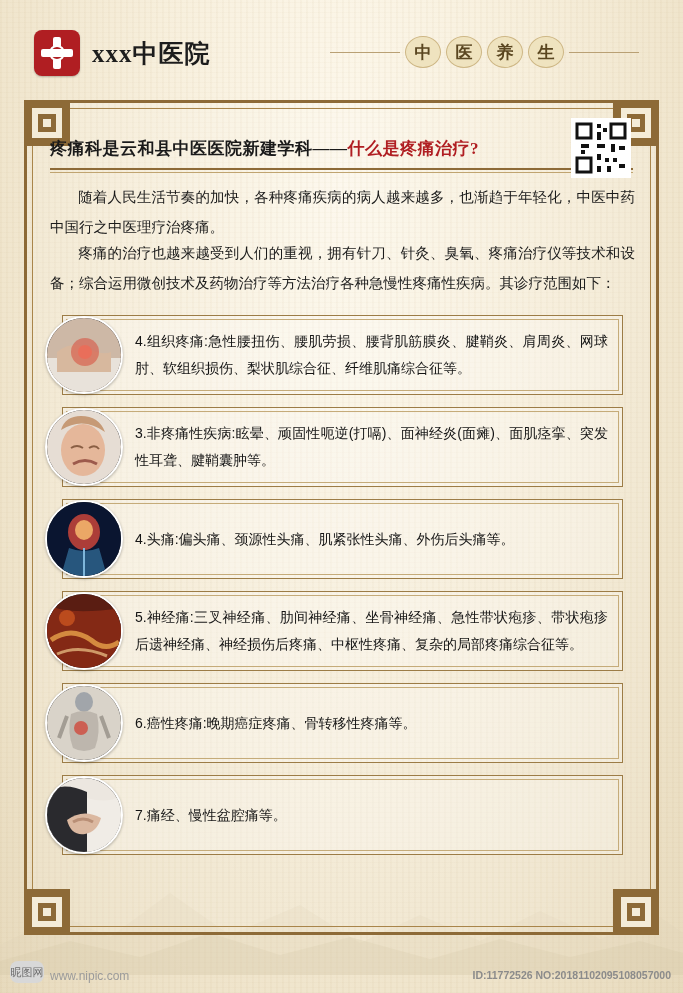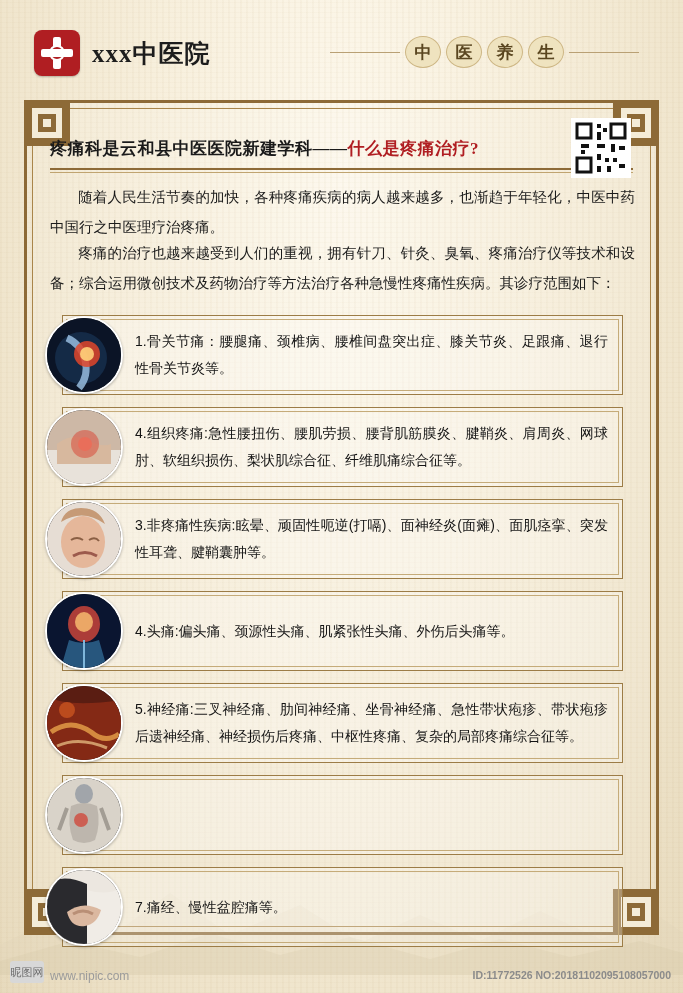--- a/index.html
+++ b/index.html
@@ -121,21 +121,21 @@
     font-size:14px;line-height:27px;color:#141414;text-align:justify;
   }
 
   
   .footer{position:absolute;left:0;right:0;bottom:0;height:56px;}
   .watermark{
     position:absolute;left:10px;bottom:10px;display:flex;align-items:flex-end;gap:6px;
     color:#9b9b9b;font-size:12px;
   }
   .wm-logo{
-    width:34px;height:22px;background:#d8d8d8;border-radius:3px;color:#6f6f6f;
+    width:34px;height:22px;background:#d8d8d8;border-radius:8px;color:#6f6f6f;
     font-size:11px;display:flex;align-items:center;justify-content:center;
   }
   .footer-id{
     position:absolute;right:12px;bottom:12px;
     font-size:10.5px;color:#8b8b8b;font-weight:bold;
   }
 </style>
 </head>
 <body>
 
@@ -218,33 +218,20 @@
 
   <div class="para p1">
     <span class="indent"></span><span>随着人民生活节奏的加快，各种疼痛疾病的病人越来越多，也渐趋于年轻化，中医中药中国行之中医理疗治疼痛。</span>
   </div>
   <div class="para p2">
     <span class="indent"></span><span>疼痛的治疗也越来越受到人们的重视，拥有针刀、针灸、臭氧、疼痛治疗仪等技术和设备；综合运用微创技术及药物治疗等方法治疗各种急慢性疼痛性疾病。其诊疗范围如下：</span>
   </div>
 
   <div class="items">
 
-    <div class="item">
-      <div class="item-inner-border"></div>
-      <div class="thumb">
-        <svg viewBox="0 0 74 74" width="74" height="74">
-          <rect width="74" height="74" fill="#0b1426"></rect>
-          <circle cx="34" cy="40" r="26" fill="#16304f" opacity=".8"></circle>
-          <path d="M20,20 q14,6 18,22 q4,16 -6,28" stroke="#9fc6e8" stroke-width="7" fill="none" opacity=".8"></path>
-          <circle cx="40" cy="36" r="13" fill="#e0452a" opacity=".85"></circle>
-          <circle cx="40" cy="36" r="7" fill="#ffd27a" opacity=".9"></circle>
-        </svg>
-      </div>
-      <div class="item-text">1.骨关节痛：腰腿痛、颈椎病、腰椎间盘突出症、膝关节炎、足跟痛、退行性骨关节炎等。</div>
-    </div>
 
     <div class="item">
       <div class="item-inner-border"></div>
       <div class="thumb">
         <svg viewBox="0 0 74 74" width="74" height="74">
           <rect width="74" height="74" fill="#cdb8a6"></rect>
           <rect y="40" width="74" height="34" fill="#e8e2da"></rect>
           <path d="M10,34 q16,-12 30,-4 q16,8 24,4 l0,20 l-54,0 z" fill="#d7b89e"></path>
           <circle cx="38" cy="34" r="14" fill="#d94a3a" opacity=".55"></circle>
           <circle cx="38" cy="34" r="7" fill="#ef6a55" opacity=".75"></circle>
@@ -300,20 +287,21 @@
       <div class="item-inner-border"></div>
       <div class="thumb">
         <svg viewBox="0 0 74 74" width="74" height="74">
           <rect width="74" height="74" fill="#d9d3c9"></rect>
           <ellipse cx="37" cy="16" rx="9" ry="10" fill="#9aa0a6" opacity=".9"></ellipse>
           <path d="M24,28 q13,-6 26,0 q4,18 -2,34 q-11,6 -22,0 q-6,-16 -2,-34z" fill="#b9b3aa" opacity=".9"></path>
           <circle cx="34" cy="42" r="7" fill="#cf4a3c" opacity=".8"></circle>
           <path d="M20,30 l-8,22 M54,30 l8,22" stroke="#a39d94" stroke-width="4"></path>
         </svg>
       </div>
+      <div class="item-text">6.癌性疼痛:晚期癌症疼痛、骨转移性疼痛等。</div>
     </div>
 
     <div class="item">
       <div class="item-inner-border"></div>
       <div class="thumb">
         <svg viewBox="0 0 74 74" width="74" height="74">
           <rect width="74" height="74" fill="#ece7e0"></rect>
           <path d="M0,12 q20,-8 40,2 l0,60 l-40,0z" fill="#2a2a2e"></path>
           <path d="M40,20 q20,6 34,-2 l0,56 l-34,0z" fill="#f0ece6"></path>
           <path d="M20,42 q16,-12 34,-2 q-4,14 -16,16 q-14,2 -18,-14z" fill="#dbb8a0"></path>

